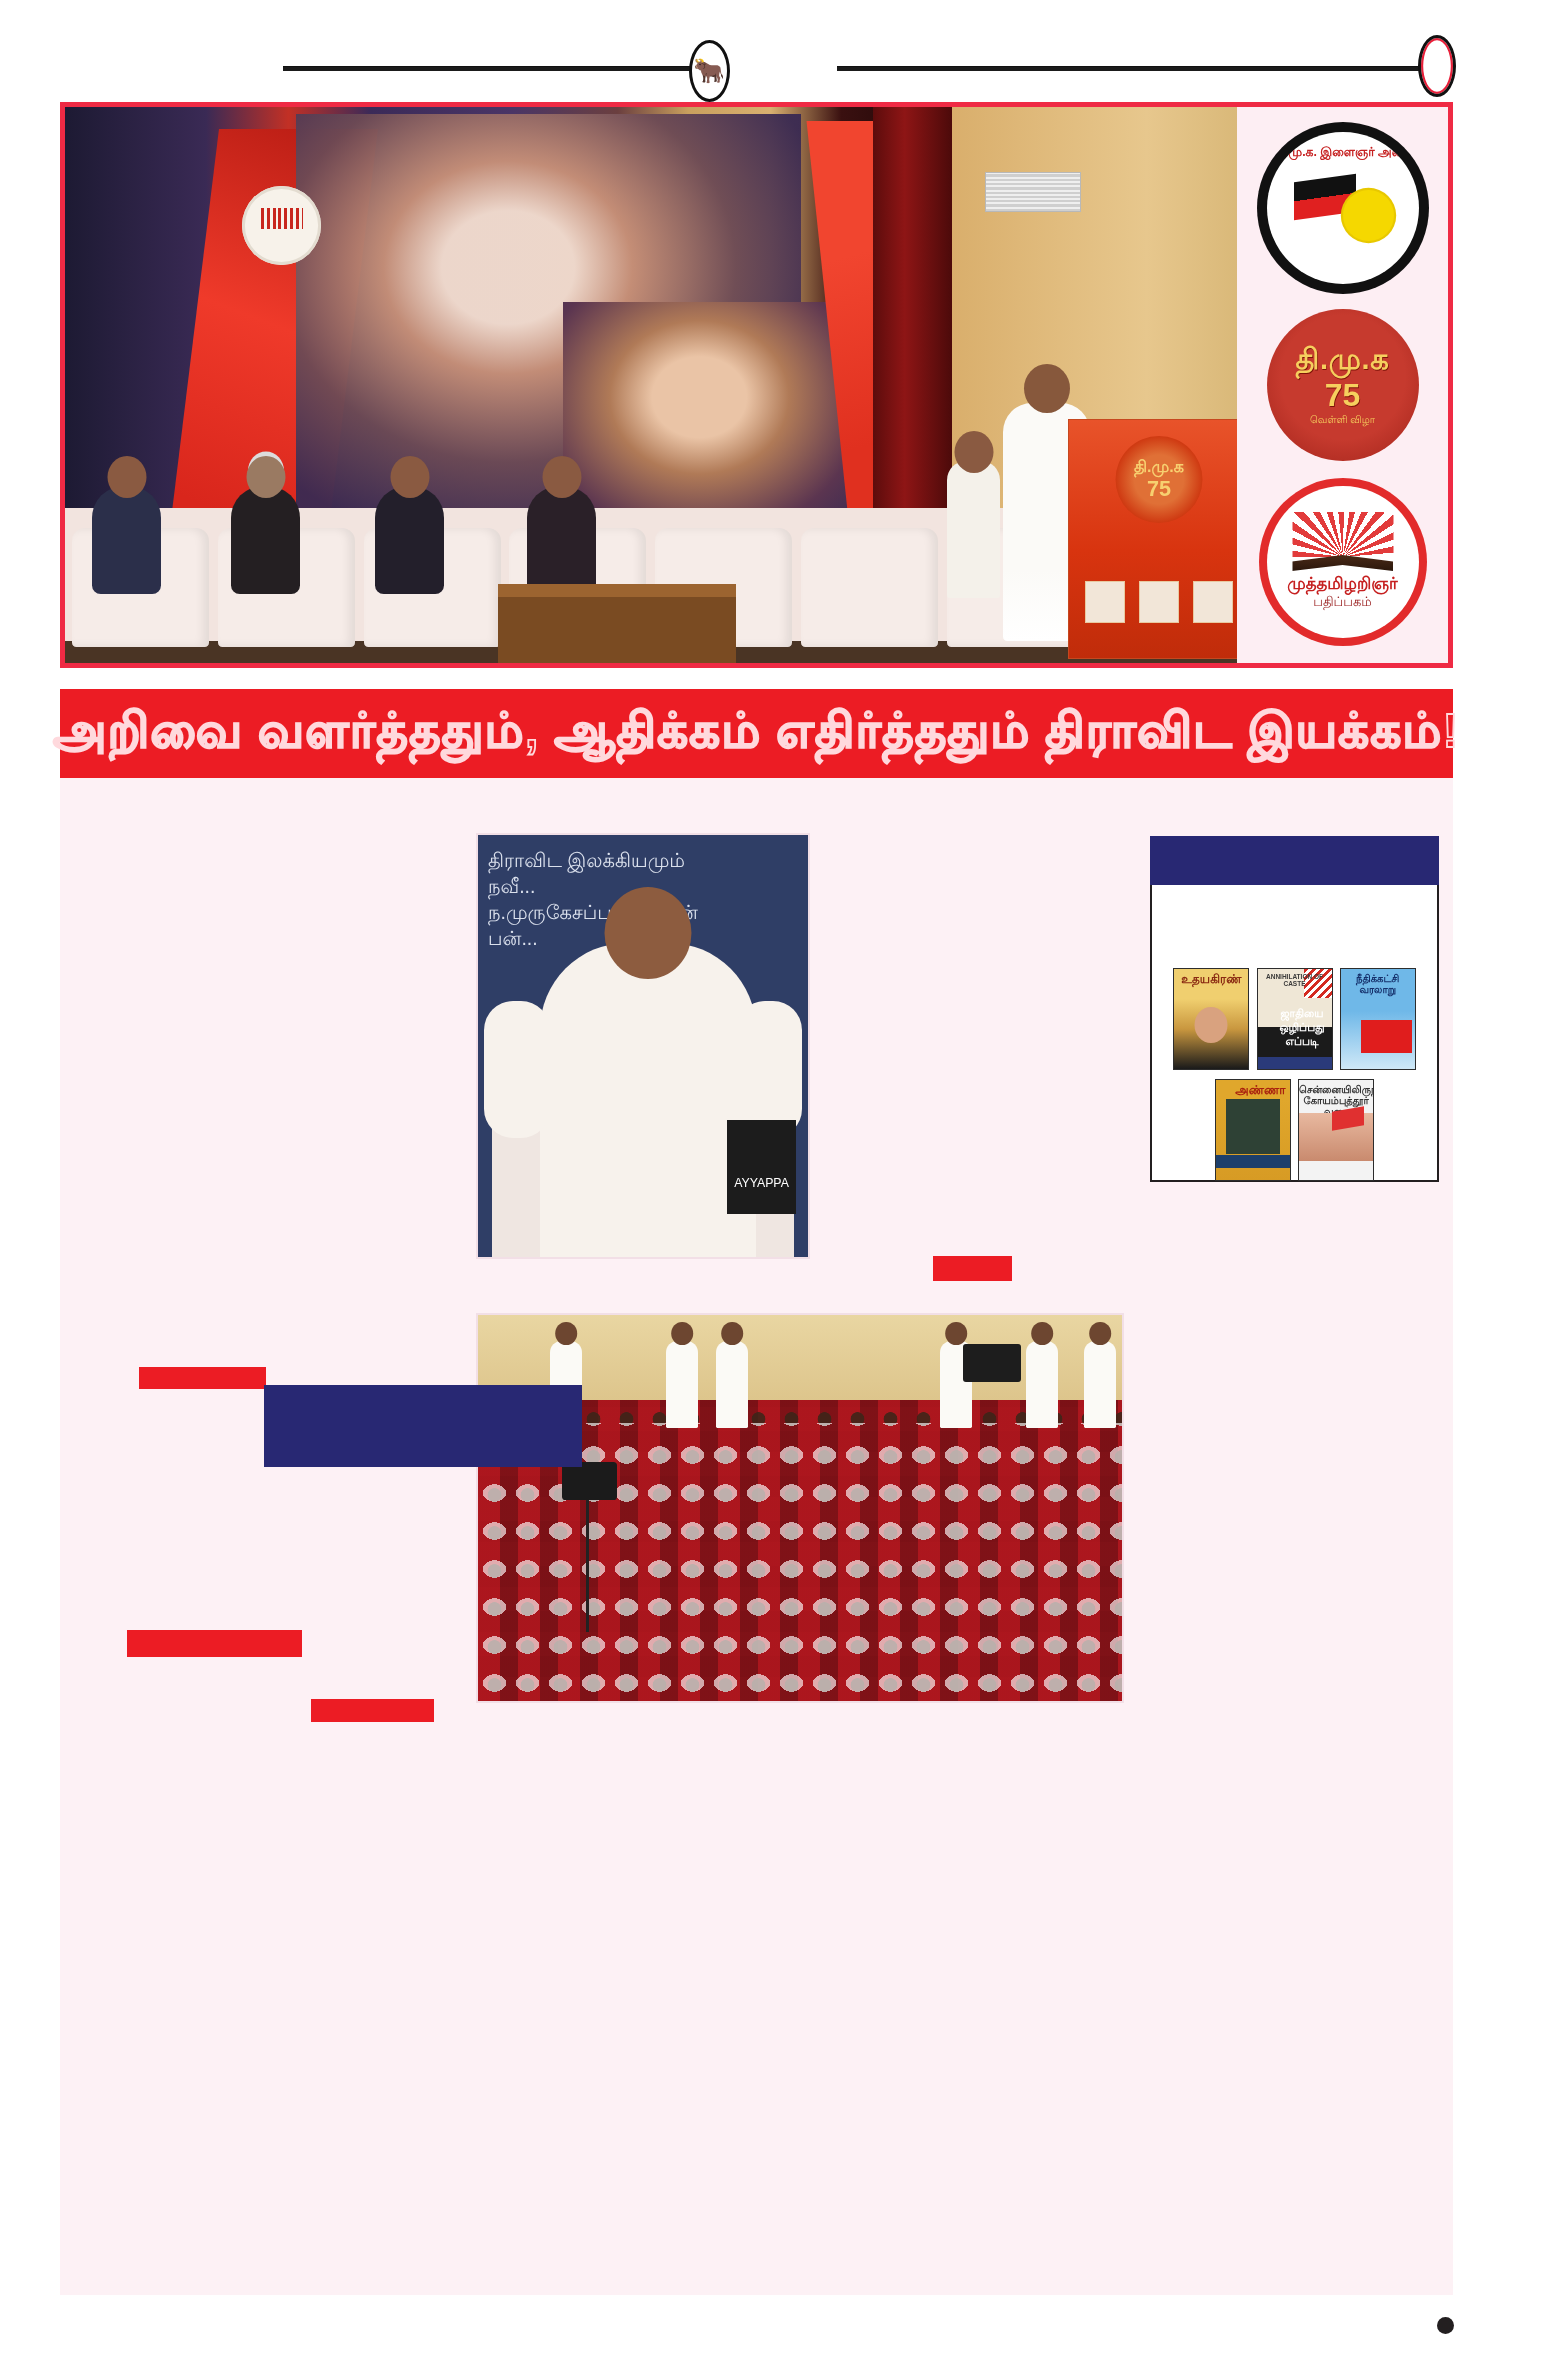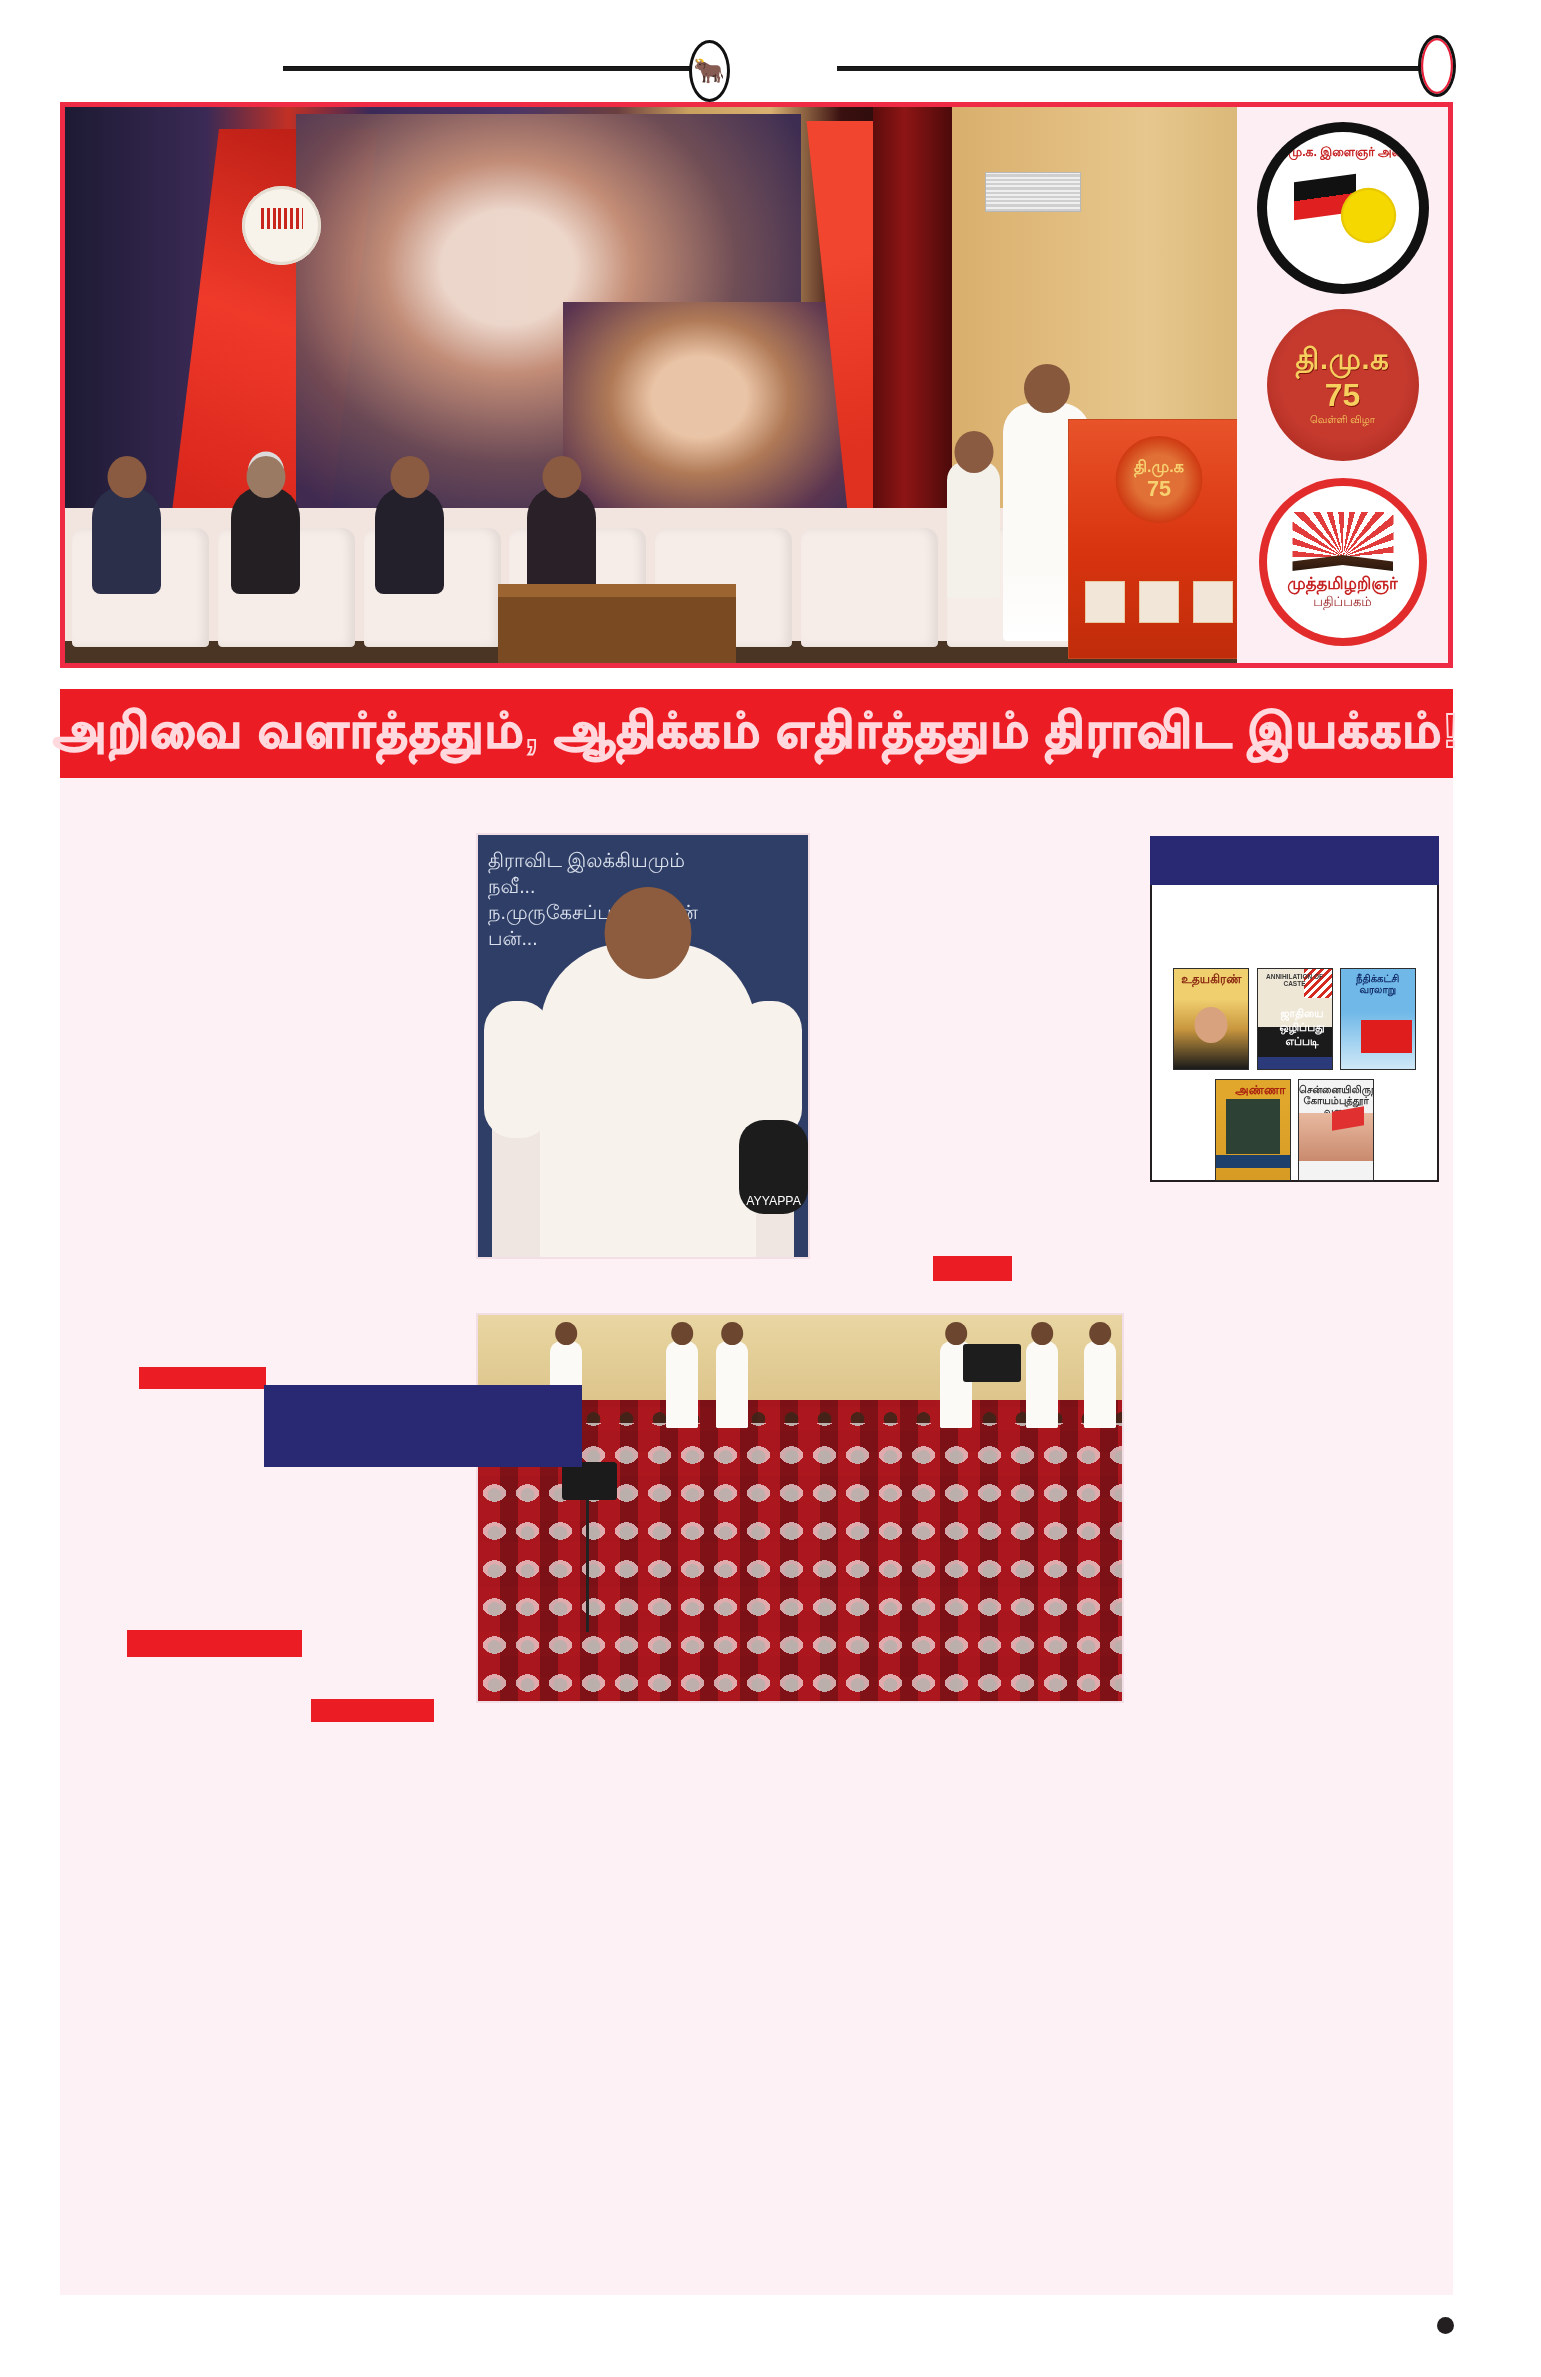--- a/index.html
+++ b/index.html
@@ -124,22 +124,22 @@
   
   .photo2{position:absolute;left:416px;top:55px;width:330px;height:422px;
     border:2.2px solid #f2dfe6;background:#2b3a5e;overflow:hidden;}
   .p2-bg{position:absolute;inset:0;background:linear-gradient(180deg,#2f3e66 0 100%);}
   .p2-bg .txt{position:absolute;left:10px;top:11.5px;right:7.2px;color:#e9eef8;font-size:19.5px;line-height:1.35;opacity:.92;}
   .p2-man{position:absolute;left:62px;top:108px;width:216px;height:317px;background:#f7f2ec;border-radius:87px 87px 0 0;}
   .p2-man .hd{position:absolute;left:50%;top:-56px;transform:translateX(-50%);width:87px;height:92px;border-radius:50%;background:#8d5c3f;}
   .p2-arm{position:absolute;width:66px;height:137px;background:#f7f2ec;border-radius:29px;top:166px;}
   .p2-arm.l{left:5.8px}.p2-arm.r{right:5.8px}
   .p2-chair{position:absolute;left:14.4px;bottom:0;right:14.4px;height:152px;background:#efe6e1;border-radius:14.4px 14.4px 0 0;}
-  .p2-sidebox{position:absolute;right:0;bottom:43px;width:69px;height:94px;background:#1c1c1c;color:#fff;
-    font-size:12.3px;display:flex;align-items:flex-end;justify-content:center;padding-bottom:6px;box-sizing:border-box;border-radius:25px;}
+  .p2-sidebox{position:absolute;right:12px;bottom:43px;width:69px;height:94px;background:#1c1c1c;color:#fff;
+    font-size:12.3px;display:flex;align-items:flex-end;justify-content:center;padding-bottom:24px;box-sizing:border-box;}
 
   
   .photo3{position:absolute;left:416px;top:535px;width:644px;height:386px;
     border:2.2px solid #f2dfe6;overflow:hidden;background:#e3cf9a;}
   .aud-wall{position:absolute;left:0;top:0;width:100%;height:115px;
     background:linear-gradient(180deg,#e9d6a2,#d9bf84);}
   .aud-seats{position:absolute;left:0;top:85px;width:100%;bottom:0;
     background:
       repeating-linear-gradient(90deg, rgba(170,20,28,.95) 0 21.6px, rgba(120,14,20,.92) 21.6px 40px),
       repeating-linear-gradient(0deg, rgba(210,40,45,.85) 0 24.5px, rgba(150,22,28,.85) 24.5px 45px);}

